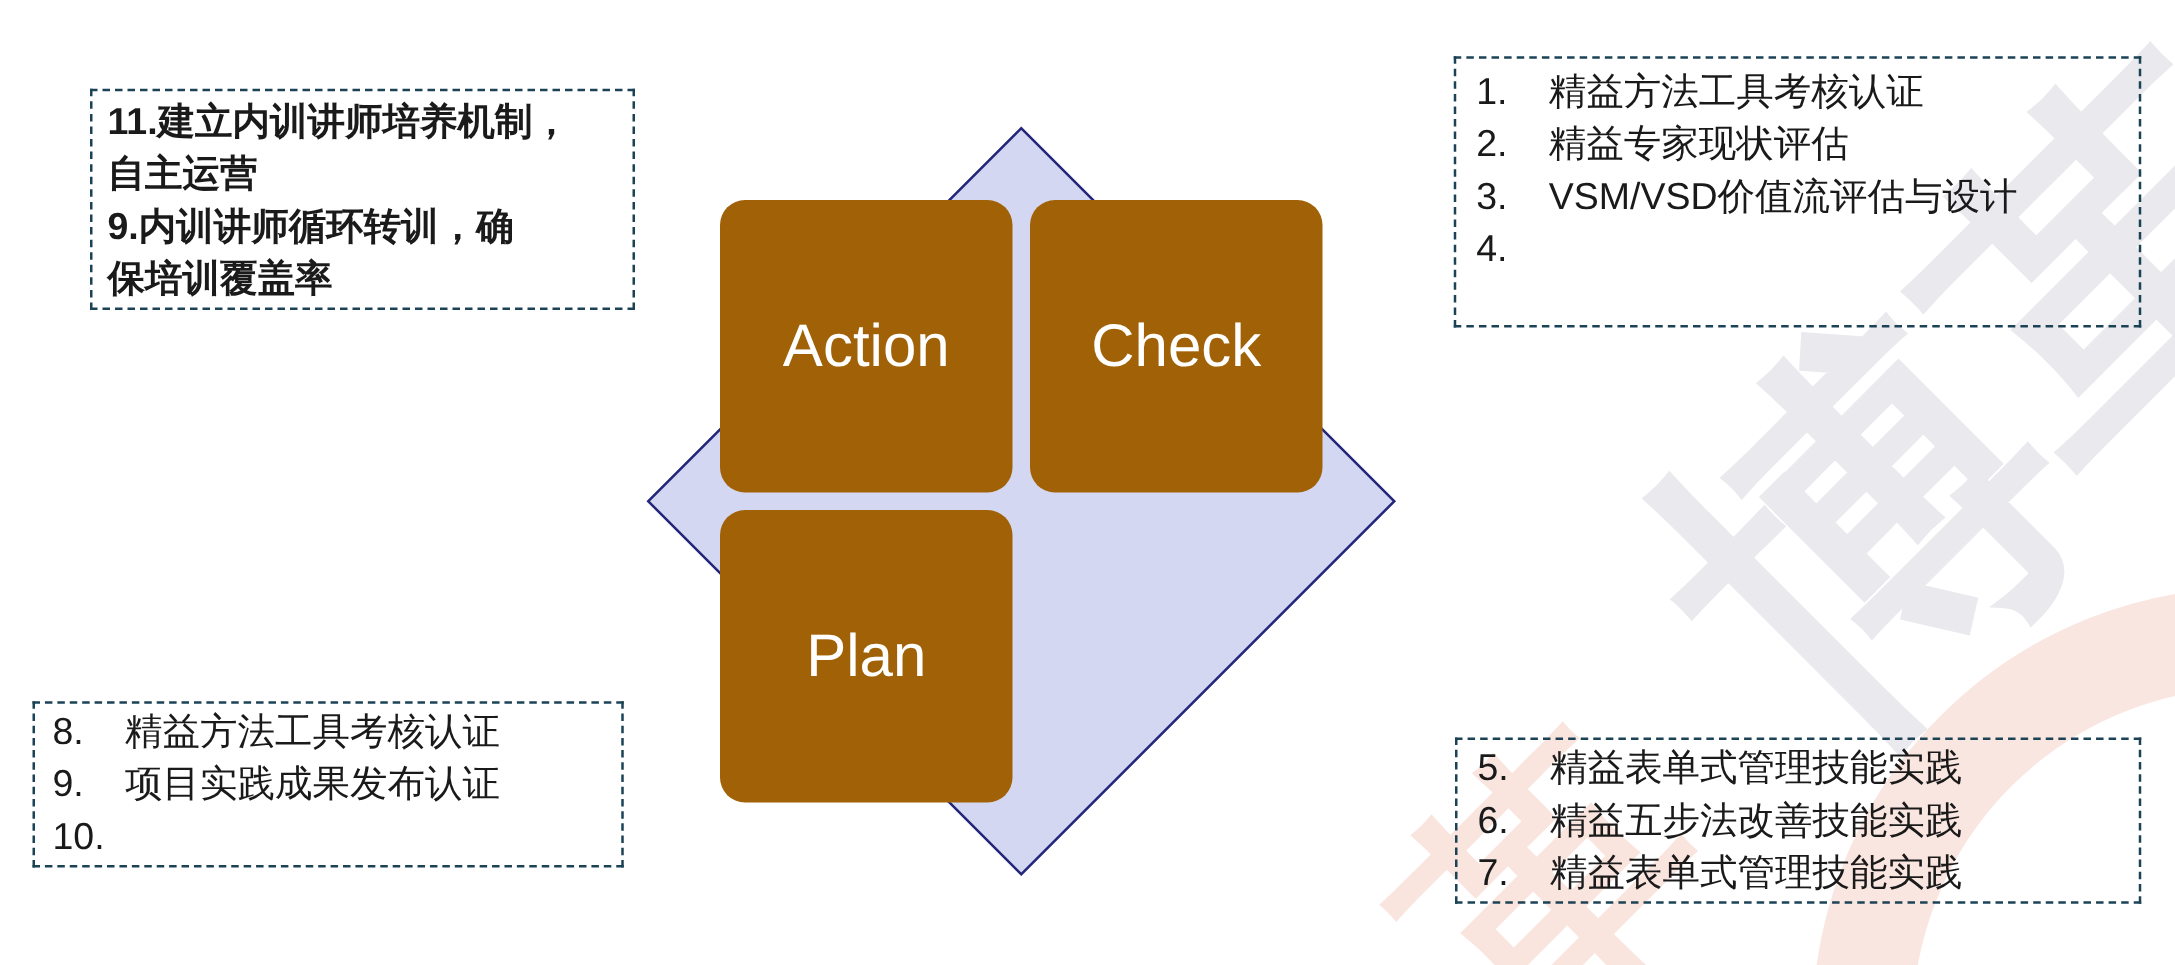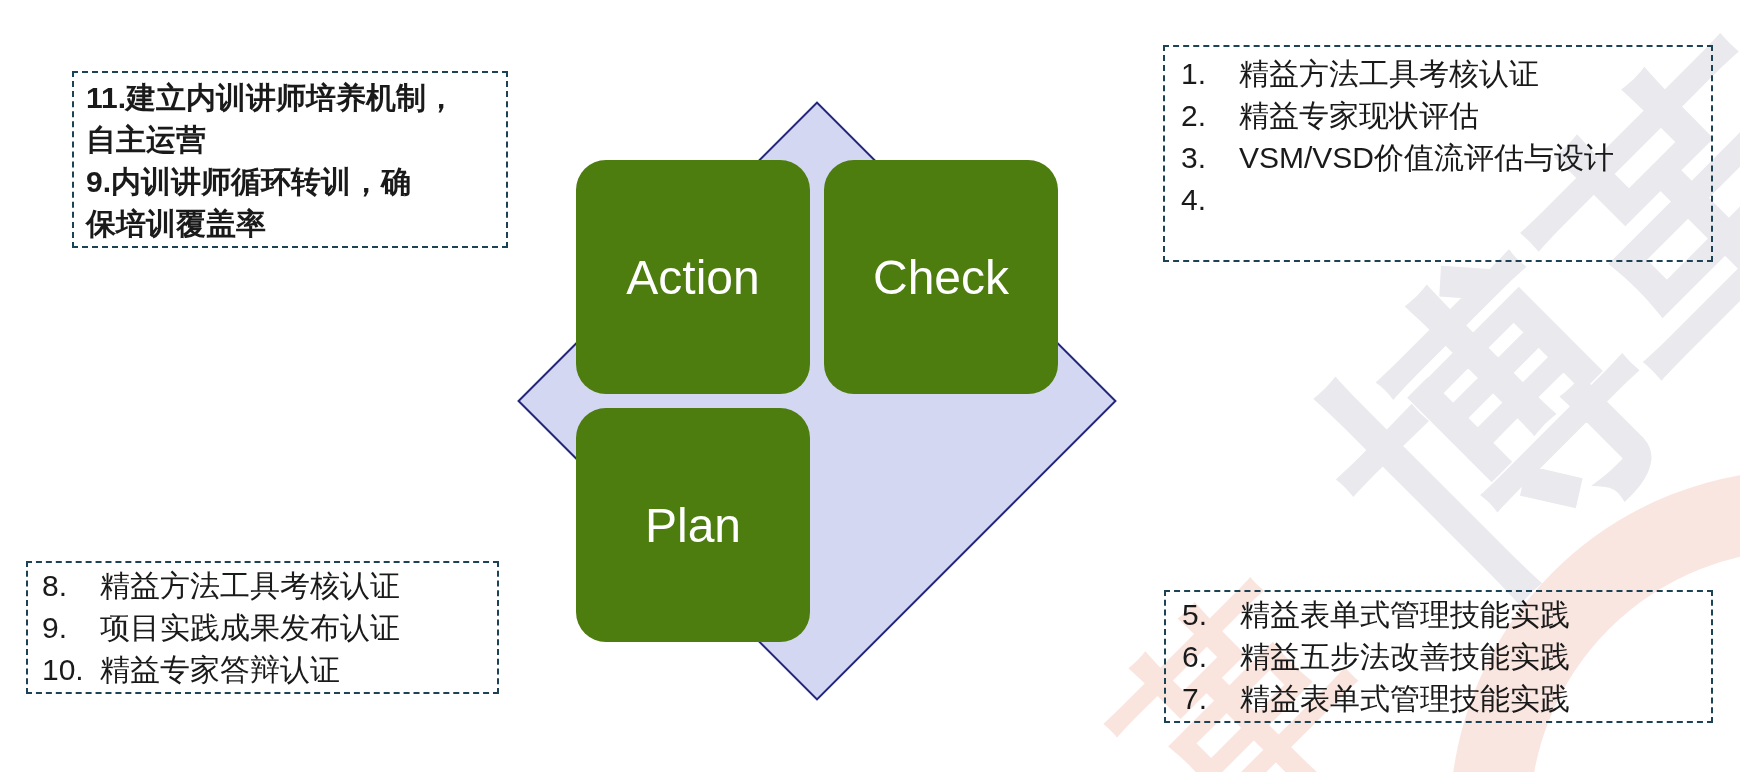--- a/index.html
+++ b/index.html
@@ -44,21 +44,21 @@
   .diamond{
     position:absolute;left:88px;top:88px;width:424px;height:424px;
     background:#d4d7f1;border:2px solid #23267a;transform:rotate(45deg);
     box-sizing:border-box;
   }
   .tiles{
     position:absolute;left:59px;top:59px;width:482px;height:482px;
     display:grid;grid-template-columns:234px 234px;grid-template-rows:234px 234px;gap:14px;
   }
   .tile{
-    background:#4d7c0f;border-radius:30px;
+    background:#a16207;border-radius:20px;
     display:flex;align-items:center;justify-content:center;
   }
   .tile span{color:#ffffff;font-size:48px;}
 </style>
 </head>
 <body>
 
 <div class="canvas">
 
   <div class="watermark">
@@ -111,21 +111,20 @@
     <div class="row">
       <span class="num">8.</span>
       <span class="txt">精益方法工具考核认证</span>
     </div>
     <div class="row">
       <span class="num">9.</span>
       <span class="txt">项目实践成果发布认证</span>
     </div>
     <div class="row">
       <span class="num">10.</span>
-      <span class="txt">精益专家答辩认证</span>
     </div>
   </div>
 
   <div class="note note-br">
     <div class="row">
       <span class="num">5.</span>
       <span class="txt">精益表单式管理技能实践</span>
     </div>
     <div class="row">
       <span class="num">6.</span>

